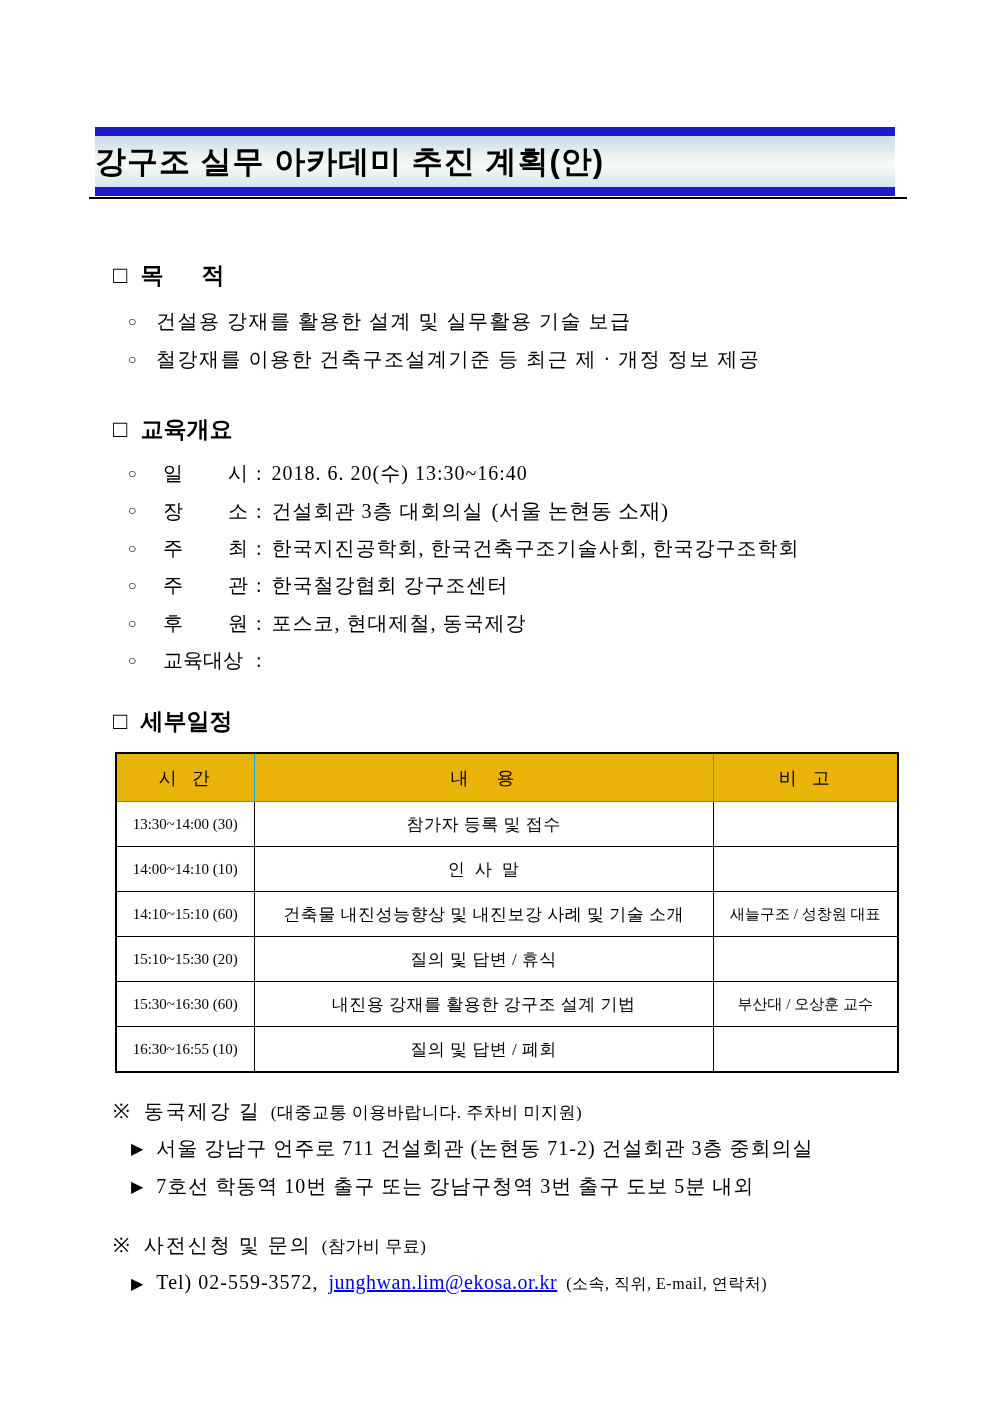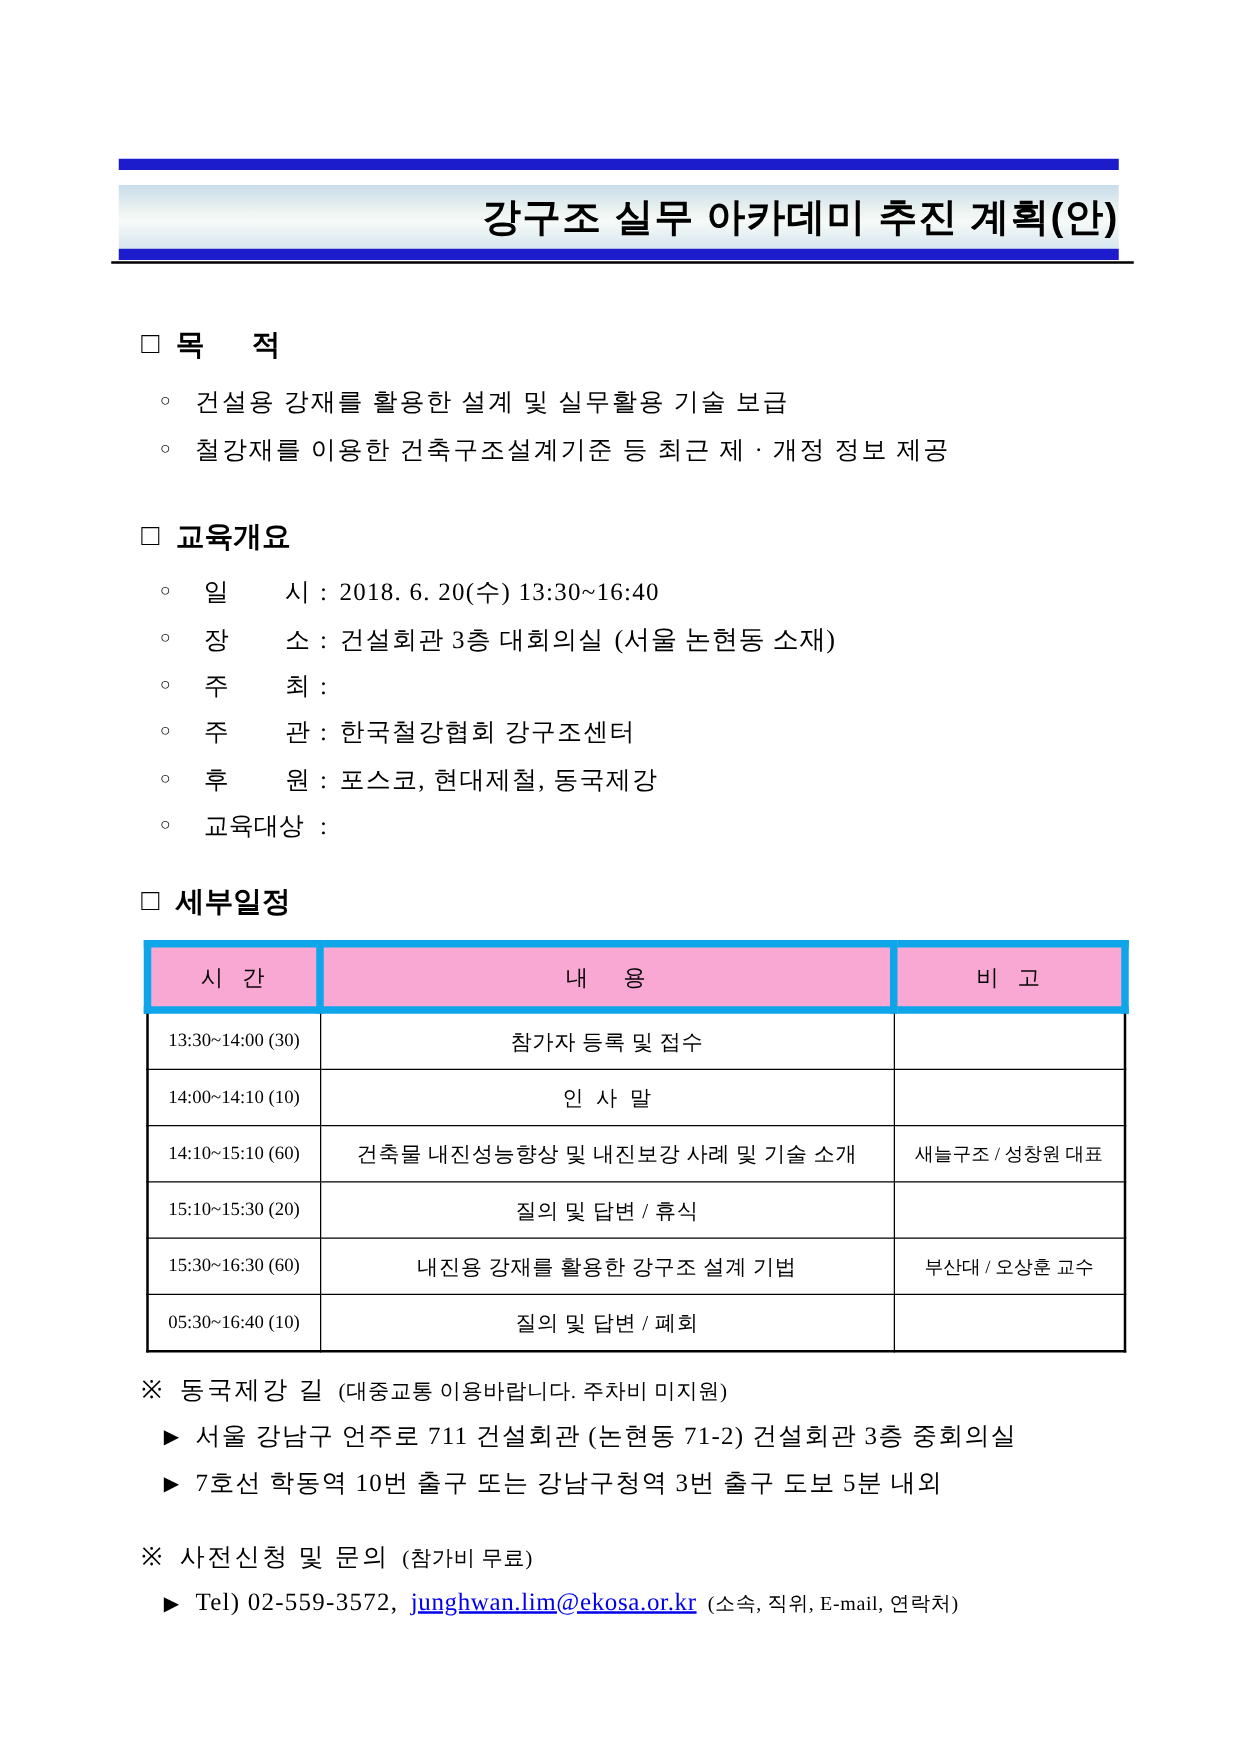--- a/index.html
+++ b/index.html
@@ -6,23 +6,22 @@
   .page {
     position:relative; width:992px; height:1403px; background:#ffffff;
     font-family:"Liberation Serif","DejaVu Serif",serif; color:#000;
     overflow:hidden;
   }
 
   
   .banner { position:absolute; top:127px; left:95px; width:800px; }
   .banner-bar { height:9px; background:#1c1ccd; }
   .banner-body {
-    height:51px; display:flex; align-items:center; justify-content:flex-end;
+    height:51px; display:flex; align-items:center; justify-content:flex-start;
     background:linear-gradient(180deg,#c9dcea 0%,#edf4f1 42%,#f6faf8 58%,#d6e5ef 100%);
-    margin-top:12px;
   }
   .banner-title {
     font-family:"Liberation Sans","DejaVu Sans",sans-serif;
     font-weight:700; font-size:31px; letter-spacing:1px; white-space:nowrap;
   }
   .banner-underline {
     position:absolute; left:-6px; bottom:-3px; height:2px;
     width:calc(100% + 18px); background:#000;
   }
 
@@ -48,21 +47,21 @@
   .ov-value { letter-spacing:1px; }
   .ov-note { font-size:21px; margin-left:8px; letter-spacing:0.5px; }
 
   
   table.sched {
     position:absolute; top:752px; left:115px; width:782px;
     border-collapse:collapse; table-layout:fixed;
     border:2px solid #000;
   }
   table.sched th {
-    height:45px; background:#f9a8d4; border:6px solid #0ea5e9;
+    height:45px; background:#eab308; border:1px solid #0ea5e9;
     font-weight:400; font-size:18px; letter-spacing:2px; white-space:pre;
     text-align:center;
   }
   table.sched td {
     height:42px; border:1px solid #000; text-align:center;
     font-size:17px; letter-spacing:0.5px; white-space:pre-wrap; overflow:hidden;
   }
   table.sched td.time-cell   { font-size:15px; letter-spacing:0; }
   table.sched td.remark-cell { font-size:15px;   letter-spacing:0; }
 
@@ -120,20 +119,21 @@
     <span class="circle-bullet">○</span>
     <span class="ov-label">장 소</span>
     <span class="ov-colon">:</span>
     <span class="ov-value">건설회관 3층 대회의실</span>
     <span class="ov-note">(서울 논현동 소재)</span>
   </div>
   <div class="abs ov-line" style="top:535px;">
     <span class="circle-bullet">○</span>
     <span class="ov-label">주 최</span>
     <span class="ov-colon">:</span>
+    <span class="ov-value">한국지진공학회, 한국건축구조기술사회, 한국강구조학회</span>
     <span class="ov-note"></span>
   </div>
   <div class="abs ov-line" style="top:572px;">
     <span class="circle-bullet">○</span>
     <span class="ov-label">주 관</span>
     <span class="ov-colon">:</span>
     <span class="ov-value">한국철강협회 강구조센터</span>
     <span class="ov-note"></span>
   </div>
   <div class="abs ov-line" style="top:610px;">
@@ -188,21 +188,21 @@
         <td class="time-cell">15:10~15:30 (20)</td>
         <td>질의 및 답변 / 휴식</td>
         <td class="remark-cell"></td>
       </tr>
       <tr>
         <td class="time-cell">15:30~16:30 (60)</td>
         <td>내진용 강재를 활용한 강구조 설계 기법</td>
         <td class="remark-cell">부산대 / 오상훈 교수</td>
       </tr>
       <tr>
-        <td class="time-cell">05:30~16:40 (10)</td>
+        <td class="time-cell">16:30~16:55 (10)</td>
         <td>질의 및 답변 / 폐회</td>
         <td class="remark-cell"></td>
       </tr>
     </tbody>
   </table>
 
   <div class="abs note-head" style="top:1097px;">
     <span class="ref-marker">※</span>
     <span>동국제강 길</span>
     <span class="head-note">(대중교통 이용바랍니다. 주차비 미지원)</span>

